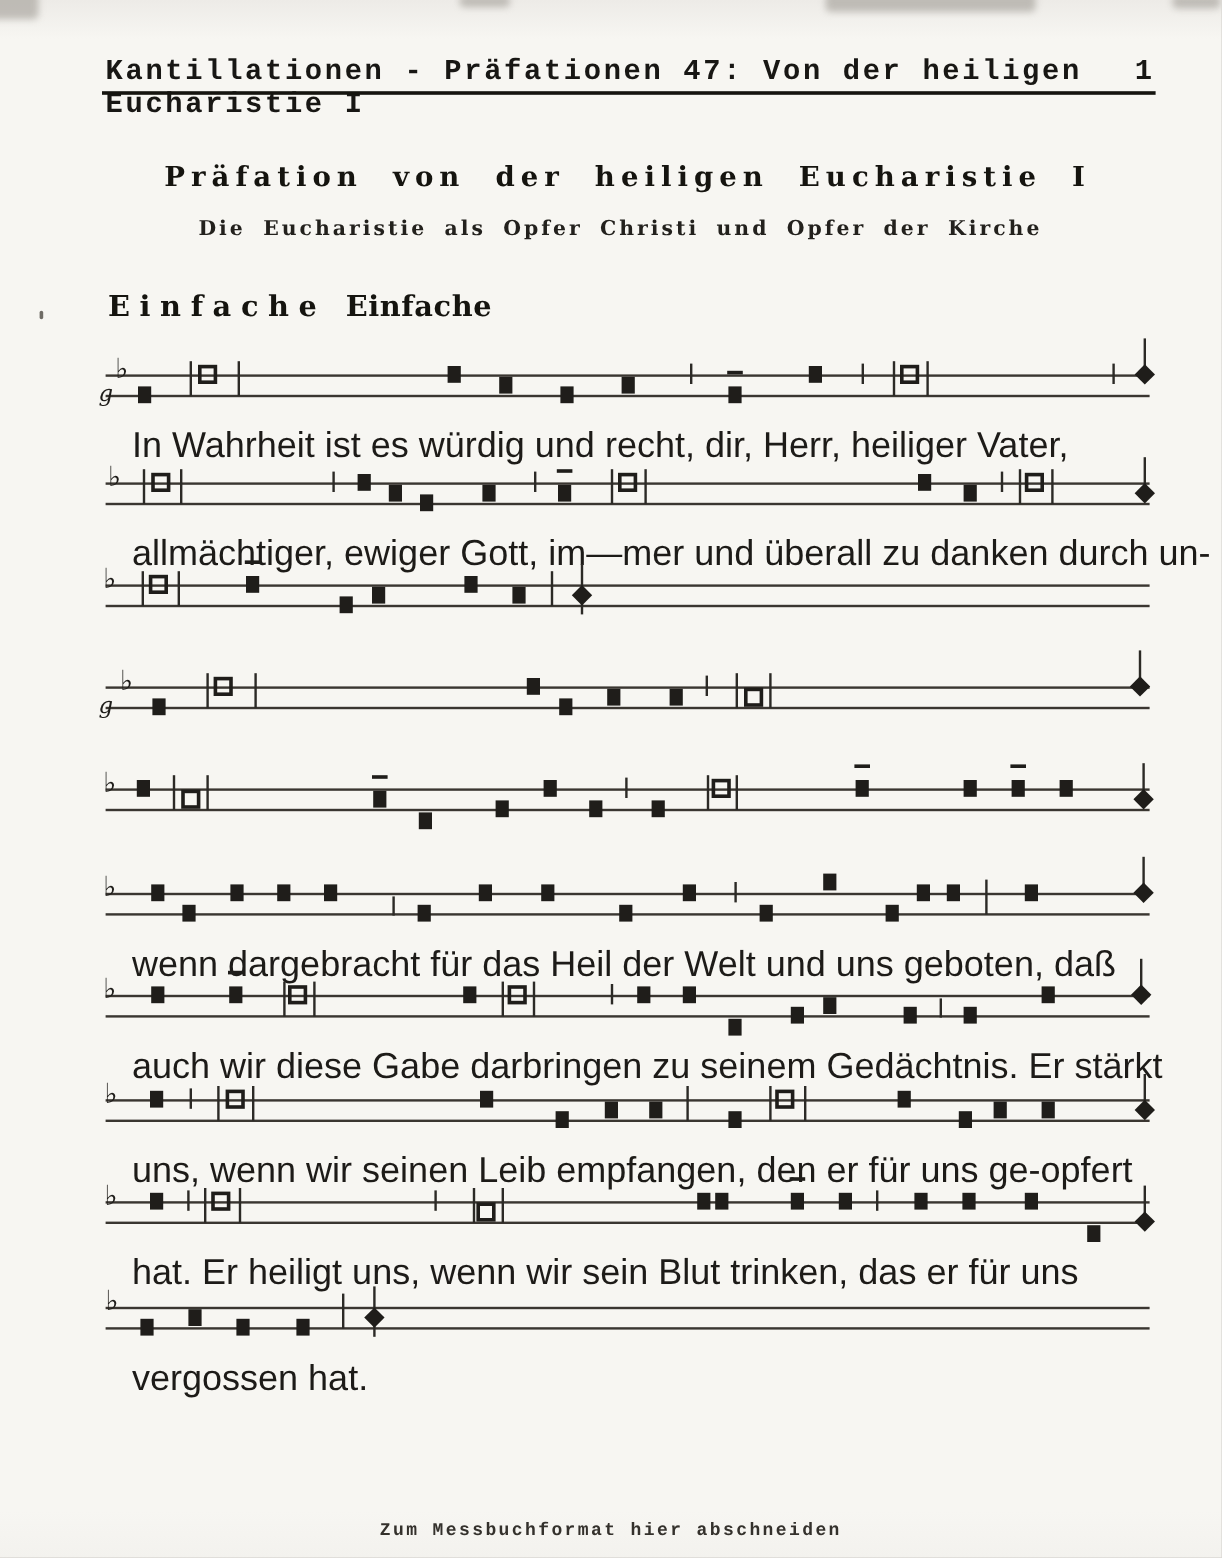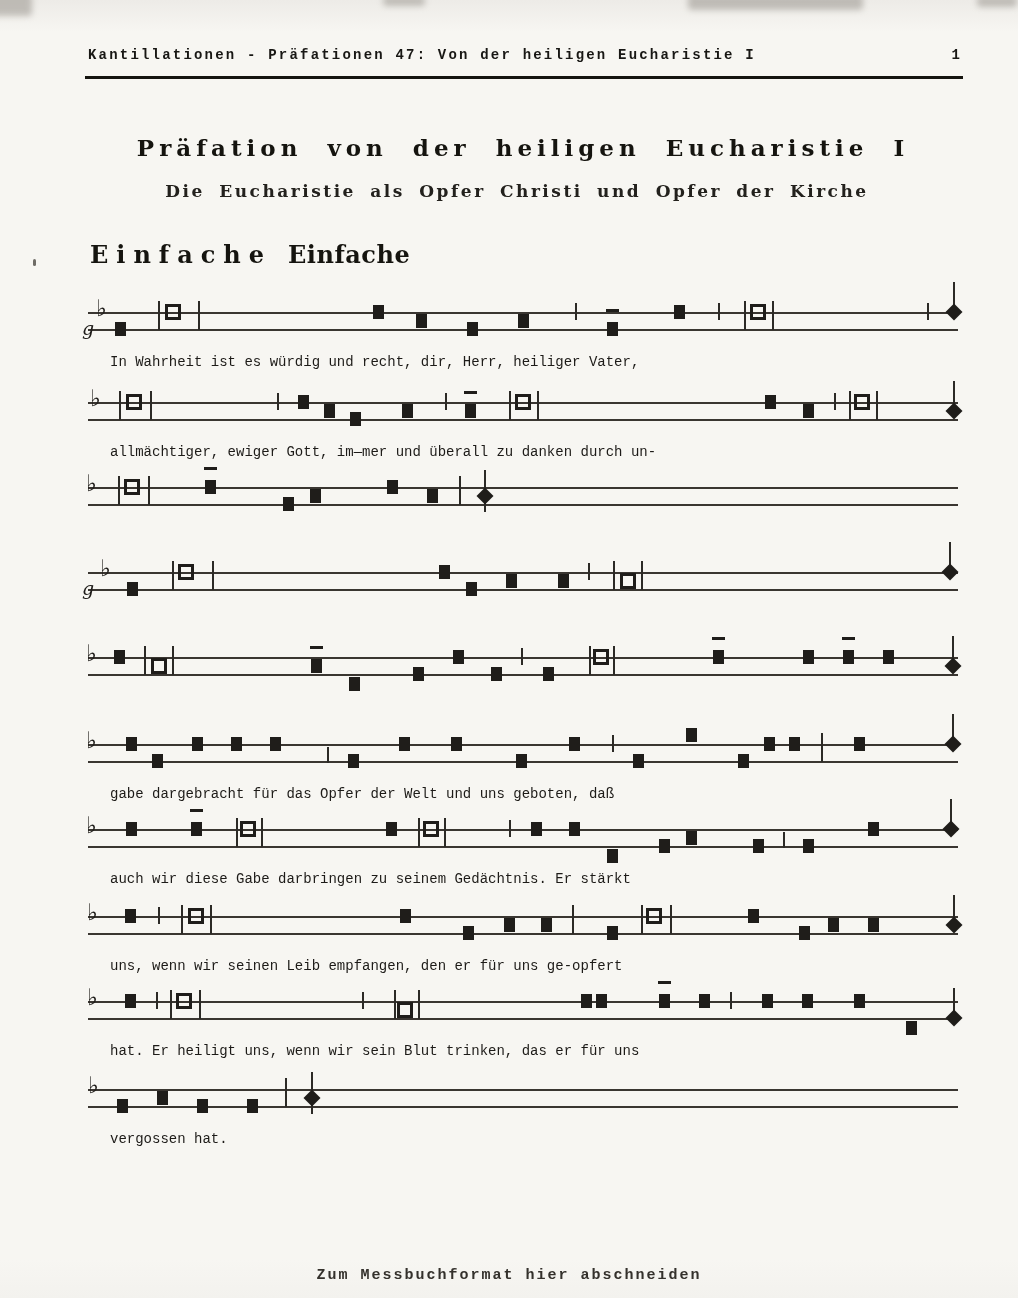--- a/index.html
+++ b/index.html
@@ -4,21 +4,21 @@
 <style>
   html,body{margin:0;padding:0;background:#d8d6d2;}
   .page{
     position:relative;width:1018px;height:1298px;overflow:hidden;
     background:linear-gradient(#edebe7 0%,#f7f6f2 2.5%,#f7f6f2 97%,#f3f2ee 100%);
     font-family:"Liberation Mono",monospace;color:#1c1b19;
   }
   .sm{position:absolute;background:#98948d;filter:blur(3px);border-radius:4px;opacity:.55;}
   .speck{position:absolute;background:#6f6c66;border-radius:2px;}
   .hdr{position:absolute;left:88px;top:47px;width:874px;height:26px;
-       font-weight:bold;font-size:14px;letter-spacing:2.2px;color:#181714;}
+       font-weight:bold;font-size:24px;letter-spacing:2.2px;color:#181714;}
   .pageno{position:absolute;right:2px;top:0;letter-spacing:0;}
   .hdr-line{position:absolute;left:85px;top:76px;width:878px;height:3px;background:#15140f;}
   .title{position:absolute;left:0;top:134px;width:1018px;text-align:center;transform:translateX(14px);
          font-family:"DejaVu Serif",serif;font-weight:bold;font-size:23px;
          letter-spacing:5px;word-spacing:12px;color:#15140f;}
   .subtitle{position:absolute;left:0;top:181px;width:1018px;text-align:center;transform:translateX(8px);
             font-family:"DejaVu Serif",serif;font-weight:bold;font-size:17px;
             letter-spacing:2.5px;word-spacing:6px;color:#23211d;}
   .heading{position:absolute;left:90px;top:240px;font-family:"DejaVu Serif",serif;
            font-weight:bold;font-size:24px;color:#15140f;}
@@ -26,22 +26,22 @@
   .heading .rest{letter-spacing:.5px;}
   .system{position:absolute;height:76px;}
   .sline{position:absolute;left:0;width:100%;height:2px;background:#3a3631;}
   .note{position:absolute;width:11px;height:14px;background:#1f1d1a;}
   .onote{position:absolute;width:16px;height:16px;border:3px solid #1f1d1a;box-sizing:border-box;background:transparent;}
   .vbar{position:absolute;width:2px;background:#2c2a26;}
   .dia{position:absolute;width:12px;height:12px;background:#1f1d1a;transform:rotate(45deg);}
   .ep{position:absolute;width:13px;height:3px;background:#1f1d1a;}
   .flat{position:absolute;font-family:"DejaVu Serif",serif;font-weight:bold;font-size:23px;line-height:1;color:#1f1d1a;}
   .clefg{position:absolute;font-family:"DejaVu Serif",serif;font-style:italic;font-size:19px;line-height:1;color:#1f1d1a;}
-  .lyric{position:absolute;left:22px;top:42px;font-family:Liberation Mono, monospace;
-         font-size:14px;line-height:1.2;color:#1d1b18;white-space:pre;}
+  .lyric{position:absolute;left:22px;top:42px;font-family:Liberation Sans, sans-serif;
+         font-size:30px;line-height:1.2;color:#1d1b18;white-space:pre;}
   .footer{position:absolute;left:0;top:1267px;width:1018px;text-align:center;
           font-weight:bold;font-size:15px;letter-spacing:2px;color:#34312c;}
 </style>
 </head>
 <body>
 
 <div class="page">
 
   <div class="sm" style="left:-10px;top:-8px;width:42px;height:24px"></div>
   <div class="sm" style="left:383px;top:-4px;width:42px;height:10px"></div>
@@ -198,21 +198,21 @@
         <div class="vbar" style="left: 524px; top: -9px; height: 17px;"></div>
         <div class="note" style="left: 545px; top: 10px;"></div>
         <div class="note" style="left: 598px; top: -16px;"></div>
         <div class="note" style="left: 650px; top: 10px;"></div>
         <div class="note" style="left: 676px; top: -7px;"></div>
         <div class="note" style="left: 701px; top: -7px;"></div>
         <div class="vbar" style="left: 733px; top: -11px; height: 29px;"></div>
         <div class="note" style="left: 766px; top: -7px;"></div>
         <div class="vbar" style="left: 864px; top: -30px; height: 32px;"></div>
         <div class="dia" style="left: 859px; top: -6px;"></div>
-        <div class="lyric">gabe dargebracht für das Opfer der Welt und uns geboten, daß</div>
+        <div class="lyric">wenn dargebracht für das Heil der Welt und uns geboten, daß</div>
       </div>
       <div class="system" style="top: 829px; left: 88px; width: 870px;">
         <div class="sline" style="top: 0px;"></div>
         <div class="sline" style="top: 17px;"></div>
         <div class="flat" style="left: -2px; top: -16px;">♭</div>
         <div class="note" style="left: 38px; top: -7px;"></div>
         <div class="note" style="left: 103px; top: -7px;"></div>
         <div class="ep" style="left: 102px; top: -20px;"></div>
         <div class="vbar" style="left: 148px; top: -11px; height: 29px;"></div>
         <div class="onote" style="left: 152px; top: -8px;"></div>

